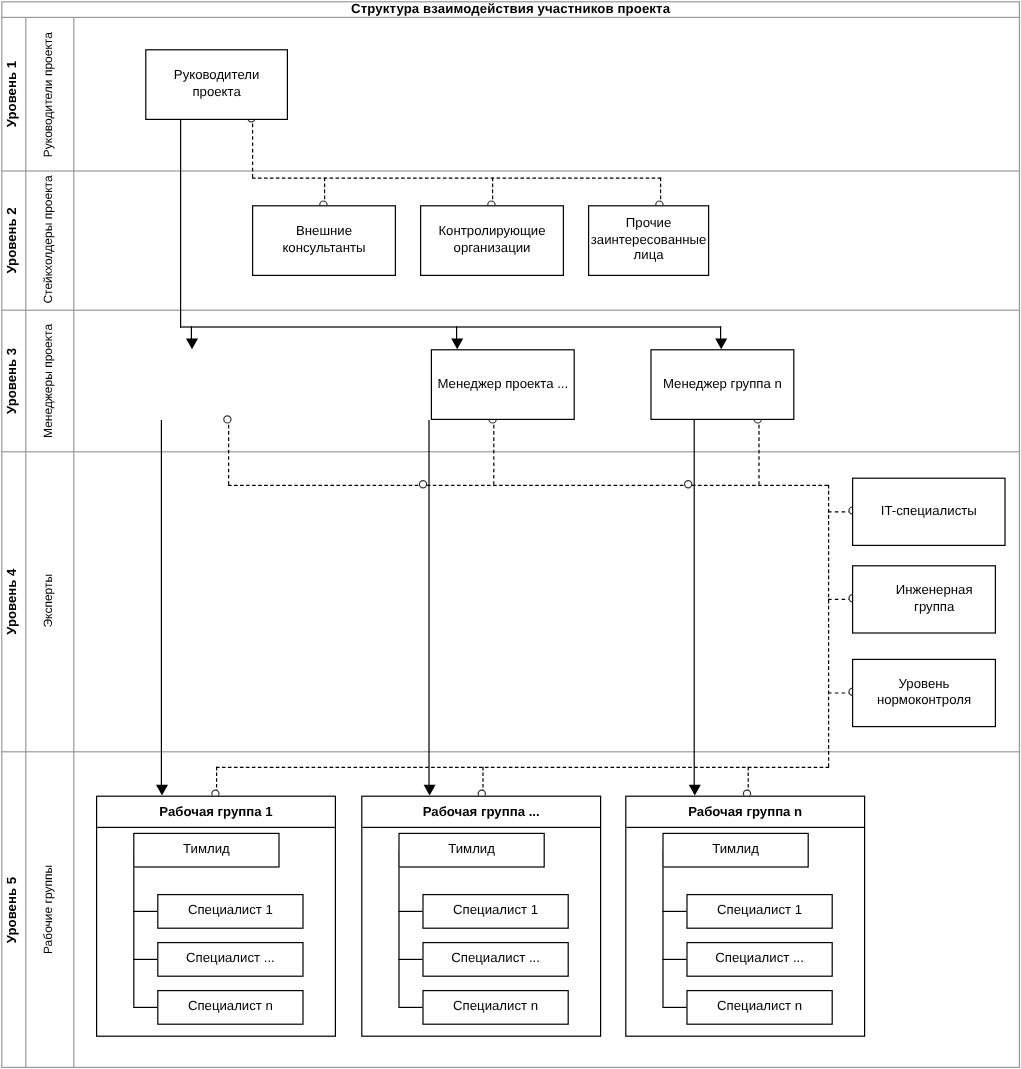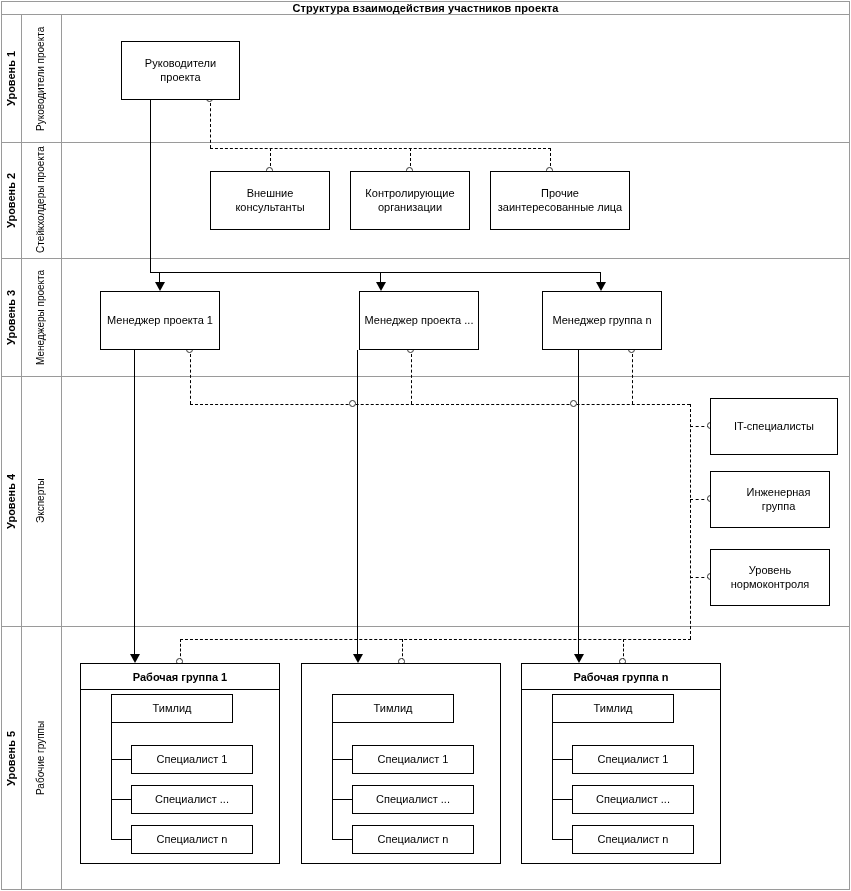--- a/index.html
+++ b/index.html
@@ -245,23 +245,22 @@
   <div class="circ" style="left:619px; top:658px;"></div>
 
   <div class="circ" style="left:186px; top:346px;"></div>
   <div class="circ" style="left:407px; top:346px;"></div>
   <div class="circ" style="left:628px; top:346px;"></div>
 
   <div class="node" style="left:121px; top:41px; width:119px; height:59px;">Руководители проекта</div>
 
   <div class="node" style="left:210px; top:171px; width:120px; height:59px;">Внешние консультанты</div>
   <div class="node" style="left:350px; top:171px; width:120px; height:59px;">Контролирующие организации</div>
-  <div class="node" style="left:490px; top:171px; width:140px; height:59px;">Прочие заинтересованные лица</div>
-
-  <div class="node" style="left:100px; top:291px; width:120px; height:59px;">Менеджер проекта 1</div>
+  <div class="node" style="left:490px; top:171px; width:101px; height:59px;">Прочие заинтересованные лица</div>
+
   <div class="node" style="left:321px; top:291px; width:120px; height:59px;margin-left:38px;">Менеджер проекта ...</div>
   <div class="node" style="left:542px; top:291px; width:120px; height:59px;">Менеджер группа n</div>
 
   <div class="node" style="left:710px; top:398px; width:128px; height:57px;">IT-специалисты</div>
   <div class="node" style="left:710px; top:471px; width:120px; height:57px;padding-left:20px;">Инженерная группа</div>
   <div class="node" style="left:710px; top:549px; width:120px; height:57px;">Уровень нормоконтроля</div>
 
   <div class="wg" style="left:80px; top:663px; width:200px; height:201px;">
     <div class="wg-header">Рабочая группа 1</div>
 
@@ -270,20 +269,21 @@
     <div class="tseg h" style="left:30px; top:135px; width:21px;"></div>
     <div class="tseg h" style="left:30px; top:175px; width:21px;"></div>
 
     <div class="node thin" style="left:30px;  top:30px;  width:122px; height:29px;">Тимлид</div>
     <div class="node thin" style="left:50px;  top:81px;  width:122px; height:29px;">Специалист 1</div>
     <div class="node thin" style="left:50px;  top:121px; width:122px; height:29px;">Специалист ...</div>
     <div class="node thin" style="left:50px;  top:161px; width:122px; height:29px;">Специалист n</div>
   </div>
 
   <div class="wg" style="left:301px; top:663px; width:200px; height:201px;">
+    <div class="wg-header">Рабочая группа ...</div>
     <div class="tseg v" style="left:30px; top:45px; height:130px;"></div>
     <div class="tseg h" style="left:30px; top:95px; width:21px;"></div>
     <div class="tseg h" style="left:30px; top:135px; width:21px;"></div>
     <div class="tseg h" style="left:30px; top:175px; width:21px;"></div>
 
     <div class="node thin" style="left:30px;  top:30px;  width:122px; height:29px;">Тимлид</div>
     <div class="node thin" style="left:50px;  top:81px;  width:122px; height:29px;">Специалист 1</div>
     <div class="node thin" style="left:50px;  top:121px; width:122px; height:29px;">Специалист ...</div>
     <div class="node thin" style="left:50px;  top:161px; width:122px; height:29px;">Специалист n</div>
   </div>

